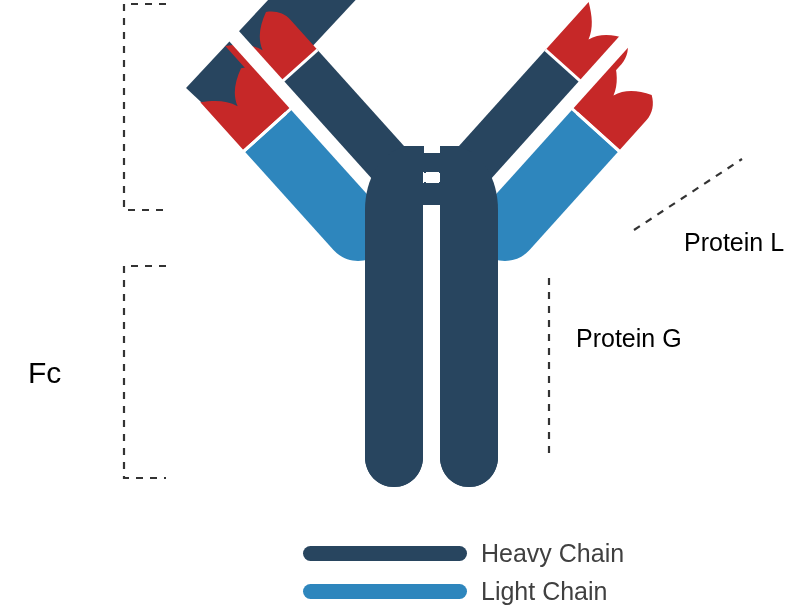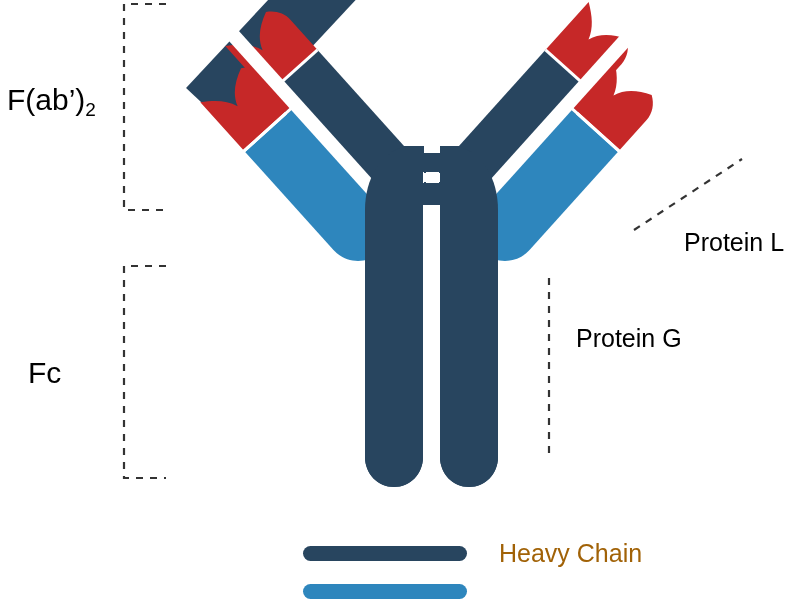--- a/index.html
+++ b/index.html
@@ -73,23 +73,23 @@
     align-items: center;
     height: 38px;
   }
   .legend-swatch {
     width: 164px;
     height: 15px;
     border-radius: 8px;
     flex: 0 0 auto;
   }
   .legend-text {
-    margin-left: 32px;
+    margin-left: 14px;
     font-size: 25px;
-    color: #a16207;
+    color: #404040;
     white-space: nowrap;
   }
 </style>
 </head>
 <body>
 
 <div id="stage">
 
   <svg id="diagram-svg" viewBox="0 0 800 607">
     <defs>
@@ -228,35 +228,33 @@
       <path d="M 166 4 L 124 4 L 124 210 L 166 210"></path>
 
       <path d="M 166 266 L 124 266 L 124 478 L 166 478"></path>
 
       <path d="M 634 230 L 742 159"></path>
 
       <path d="M 549 278 L 549 456"></path>
     </g>
   </svg>
 
-  <div class="label" id="label-fab2">
-    <span>F(ab’)</span><span class="sub">2</span>
-  </div>
 
   <div class="label" id="label-fc">Fc</div>
 
   <div class="label" id="label-protein-l">Protein L</div>
 
   <div id="protein-ag-group">
     <div class="ag-line">Protein G</div>
   </div>
 
   <div id="legend">
     <div class="legend-row">
       <span class="legend-swatch" id="swatch-heavy" style="background: rgb(40, 69, 95);"></span>
       <span class="legend-text">Heavy Chain</span>
     </div>
     <div class="legend-row">
       <span class="legend-swatch" id="swatch-light" style="background: rgb(46, 134, 189);"></span>
+      <span class="legend-text">Light Chain</span>
     </div>
   </div>
 
 </div>
 
 </body></html>

